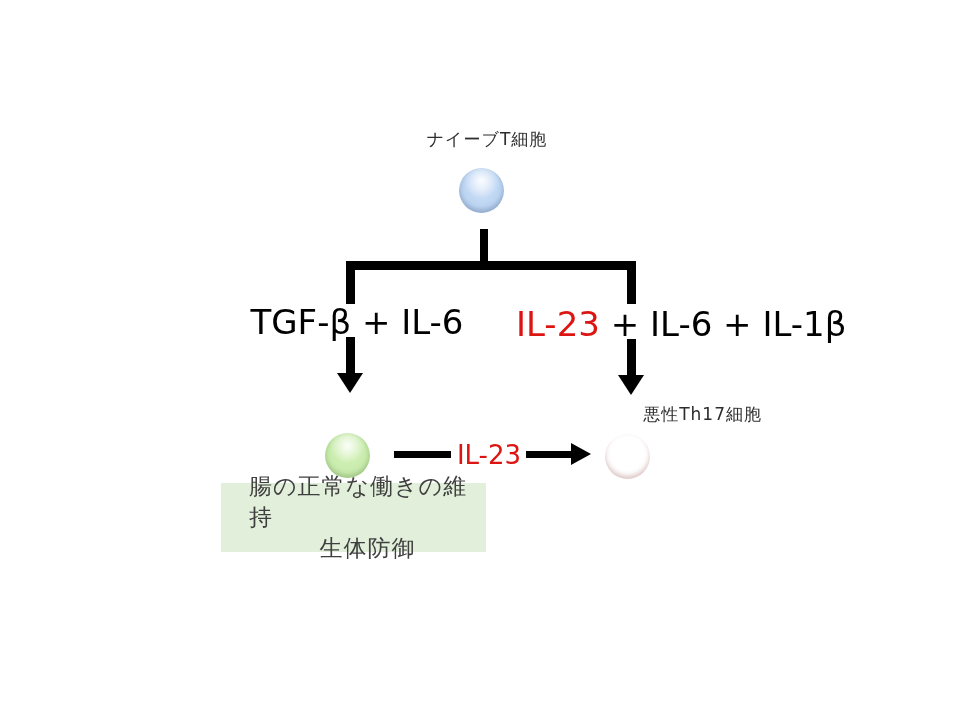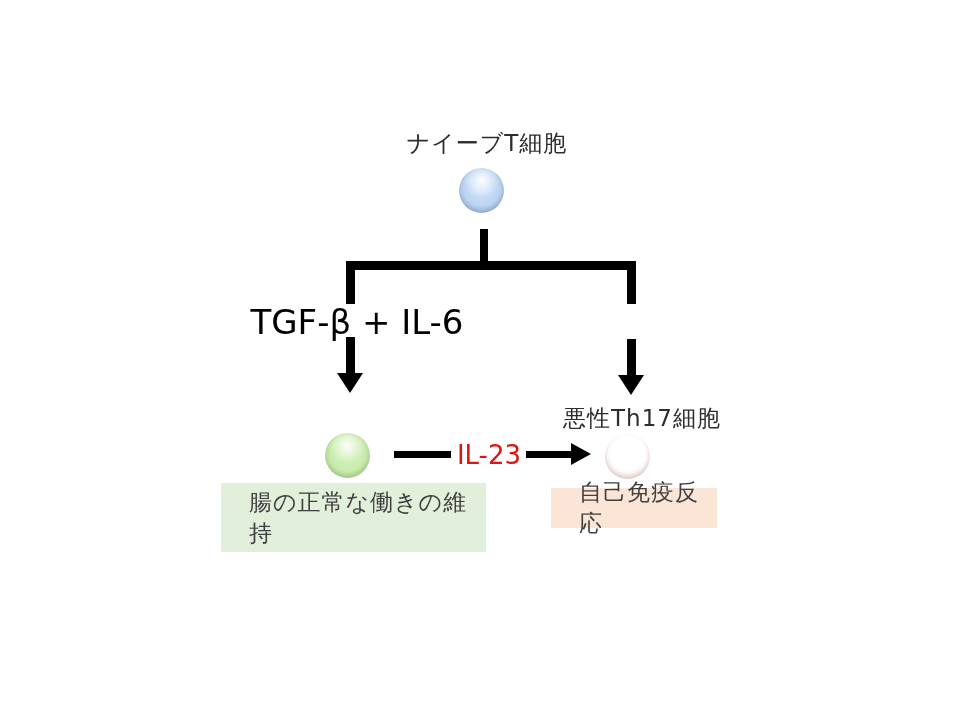--- a/index.html
+++ b/index.html
@@ -49,21 +49,21 @@
   }
   .sphere.pink{
     background:
       radial-gradient(circle at 50% 25%, rgba(255,255,255,.9) 0%, rgba(255,255,255,0) 42%),
       radial-gradient(circle at 50% 52%, #ef8383 0%, #f49e9e 50%, #f3b2b2 78%, #c append 100%),
       radial-gradient(circle at 50% 52%, #ef8383 0%, #f49e9e 50%, #f3b2b2 78%, #c79b9b 100%);
     box-shadow: inset 0 -3px 5px rgba(160,90,90,.35);
   }
 
   
-  .jp{font-size:23px;letter-spacing:1px;color:#2d2d2d;}
+  .jp{font-size:17px;letter-spacing:1px;color:#2d2d2d;}
   .cyto{font-size:34px;color:#000000;}
   .red{color:#dd1512;}
   .conv-label{font-size:26px;font-weight:400;}
 
   
   .box{
     box-sizing:border-box;
     display:flex;flex-direction:column;
     align-items:center;justify-content:center;
     color:#3f3f3f;
@@ -84,40 +84,39 @@
   <div class="abs line" style="left:480px;top:229px;width:8px;height:39px;"></div>
 
   <div class="abs line" style="left:346px;top:261px;width:290px;height:9px;"></div>
 
   <div class="abs line" style="left:346px;top:261px;width:9px;height:43px;"></div>
 
   <div class="abs line" style="left:627px;top:261px;width:9px;height:43px;"></div>
 
   <div class="abs label cyto" style="left:237px;top:302px;width:240px;">TGF-β + IL-6</div>
 
+  <div class="abs label cyto" style="left:516px;top:304px;width:250px;"><span class="red">IL-23</span><span> + IL-6 + IL-1β</span></div>
 
   <div class="abs line" style="left:346px;top:337px;width:9px;height:37px;"></div>
   <div class="abs head-down" style="left:337px;top:373px;"></div>
 
   <div class="abs line" style="left:627px;top:339px;width:9px;height:37px;"></div>
   <div class="abs head-down" style="left:618px;top:375px;"></div>
 
 
-  <div class="abs label jp" style="left:522px;top:403px;width:240px;">悪性Th17細胞</div>
+  <div class="abs label jp" style="left:522px;top:403px;width:240px;text-align:right;">悪性Th17細胞</div>
 
   <div class="abs sphere green" style="left:325px;top:433px;"></div>
 
   <div class="abs sphere pink" style="left:605px;top:434px;"></div>
 
   <div class="abs line" style="left:394px;top:451px;width:57px;height:7px;"></div>
   <div class="abs label conv-label red" style="left:450px;top:440px;width:78px;">IL-23</div>
   <div class="abs line" style="left:526px;top:451px;width:47px;height:7px;"></div>
   <div class="abs head-right" style="left:571px;top:443px;"></div>
 
   <div class="abs box box-benign" style="left:221px;top:483px;width:265px;height:69px;">
     <div>腸の正常な働きの維持</div>
+    <div>生体防御</div>
   </div>
 
-  <div class="abs box box-autoimmune" style="left:551px;top:488px;width:166px;height:40px;">
-    <div>自己免疫反応</div>
-  </div>
 
 </div>
 
 </body></html>

